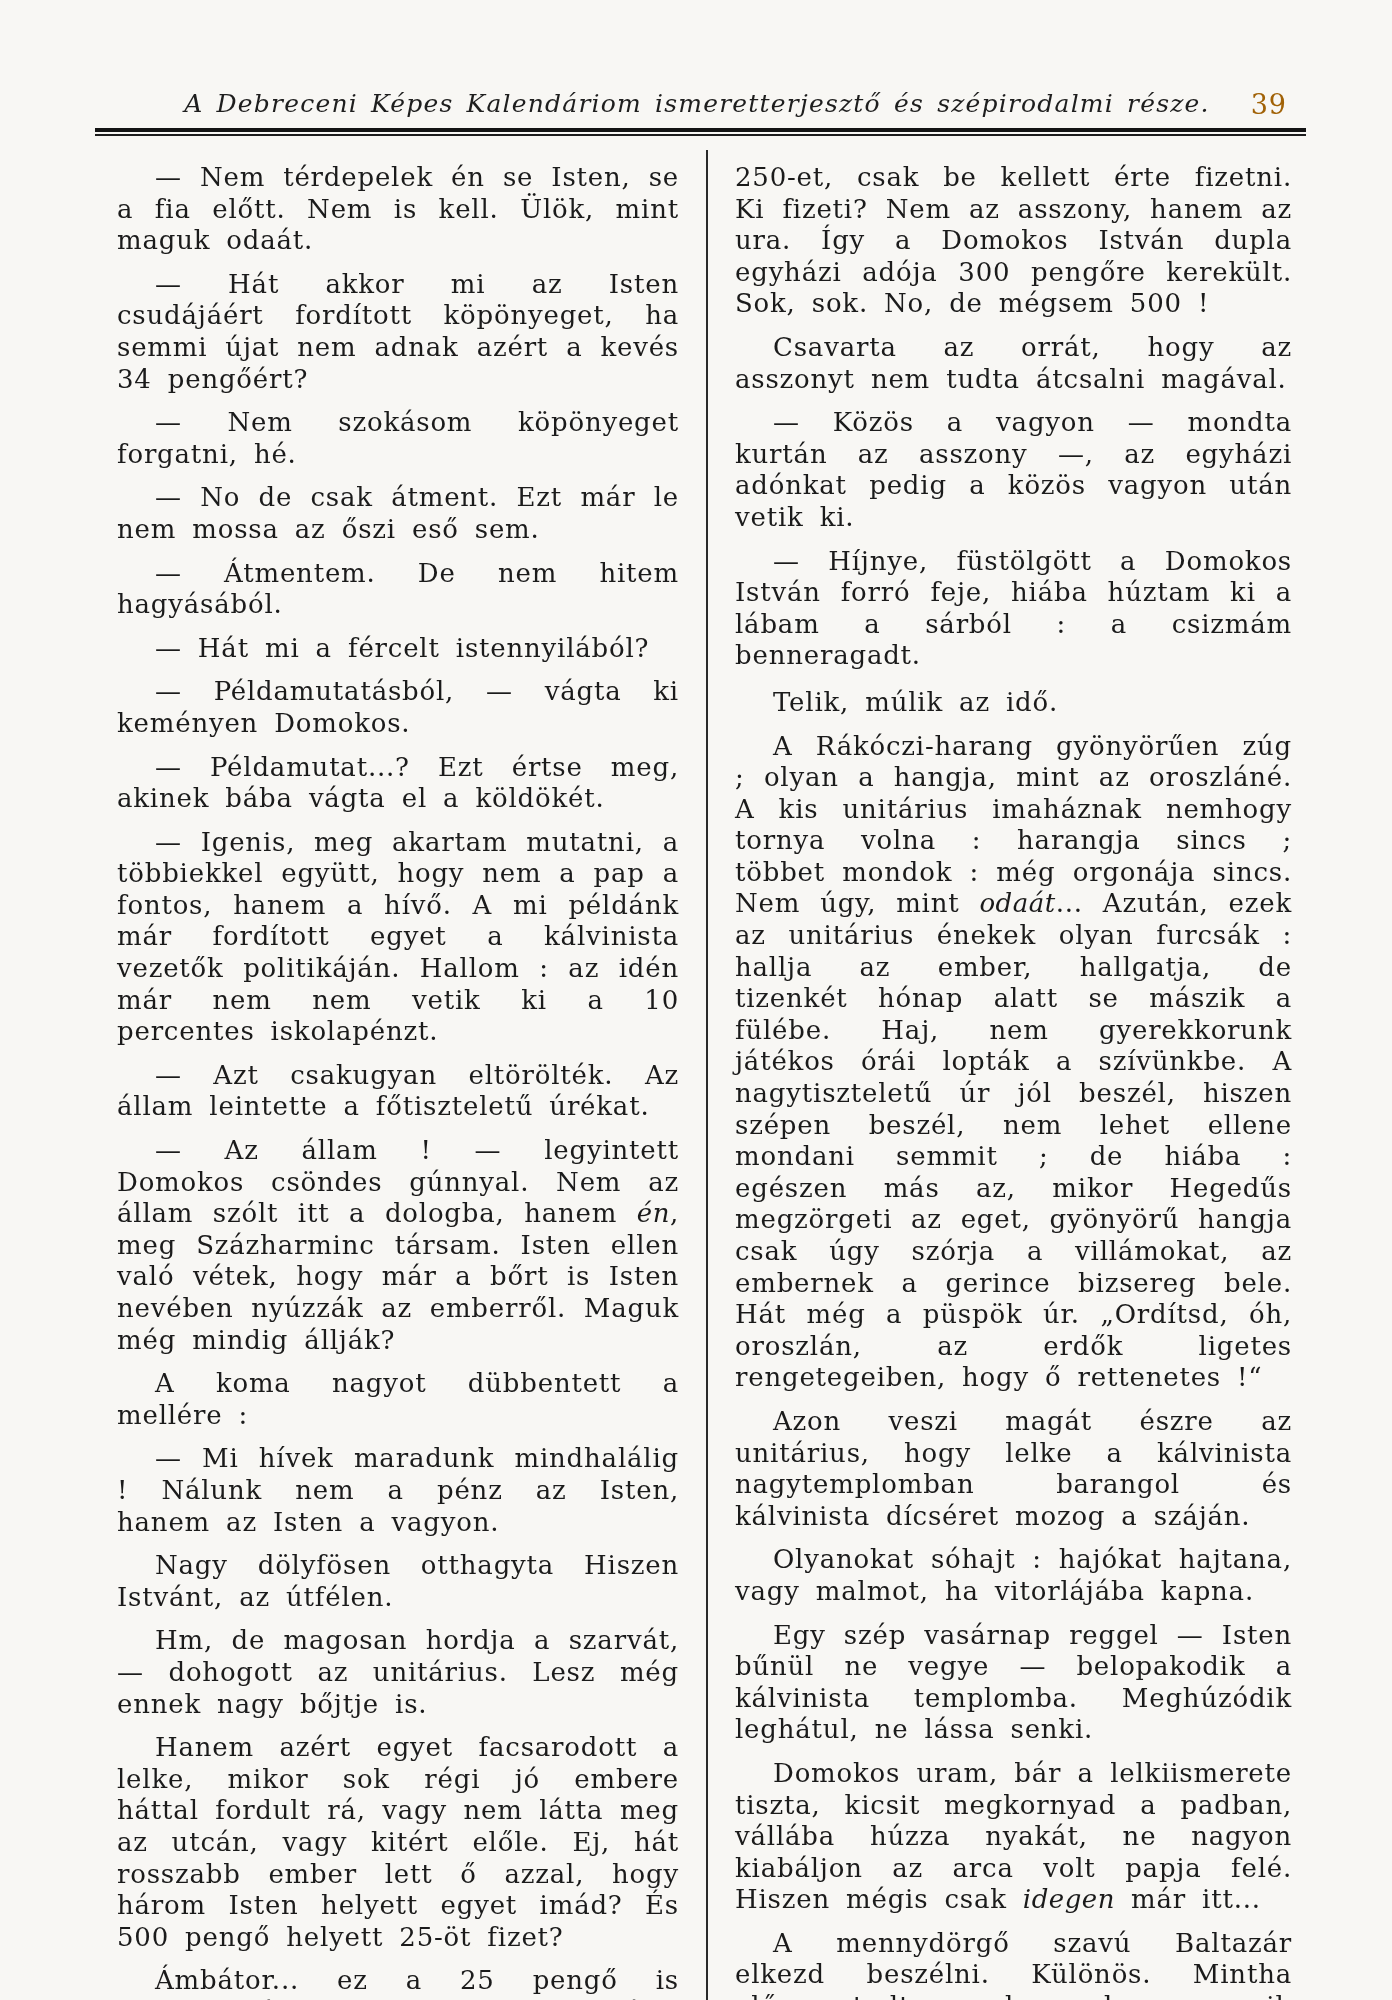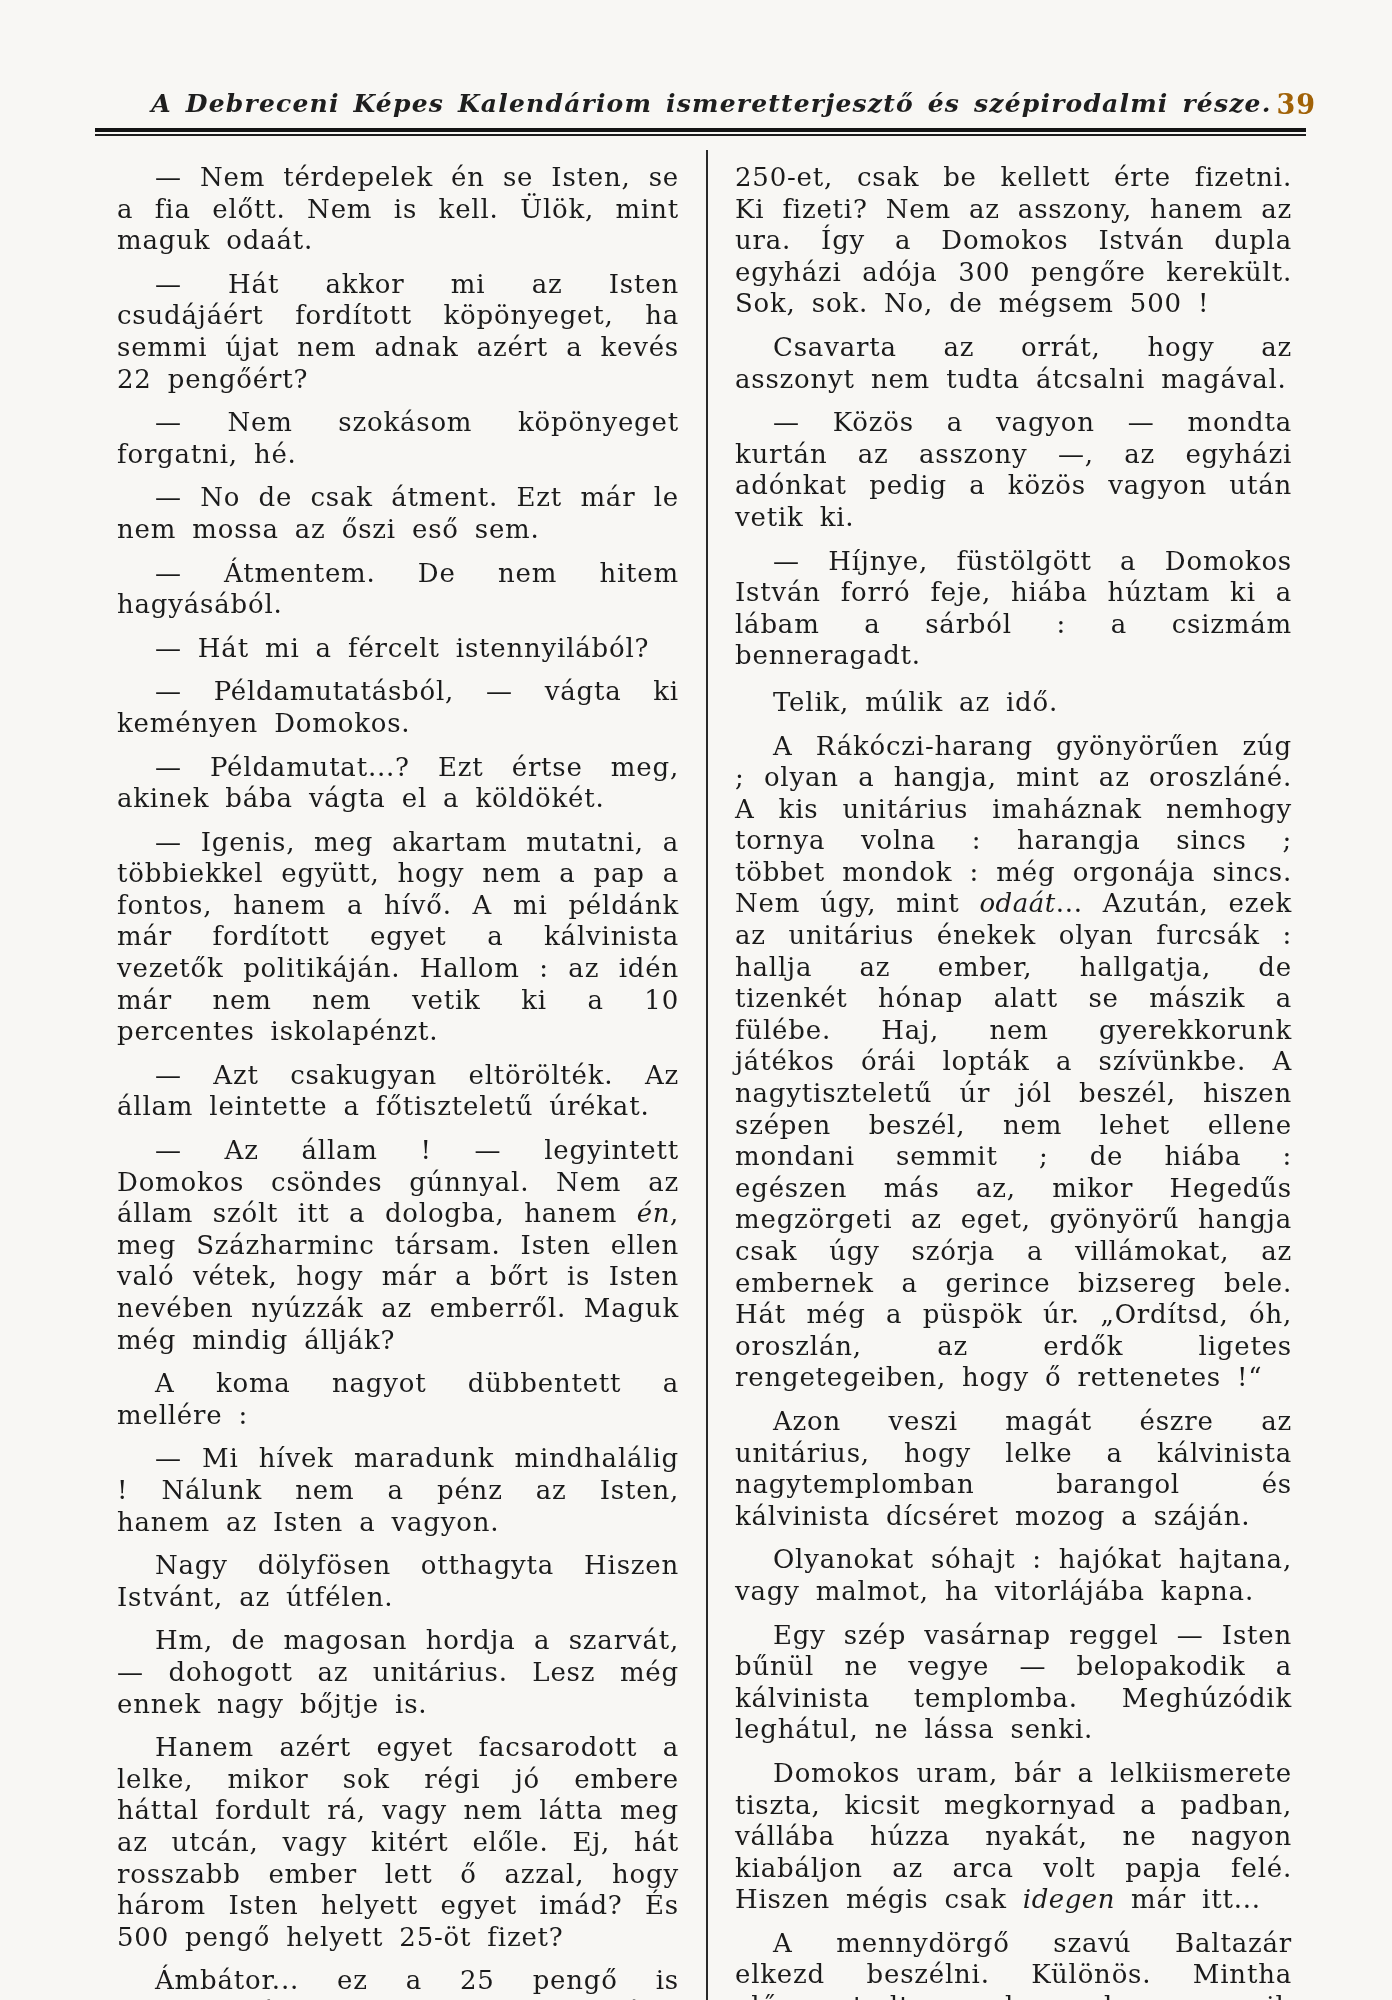--- a/index.html
+++ b/index.html
@@ -6,21 +6,21 @@
   .page{
     position:relative;
     width:1392px;height:2000px;
     margin:0 auto;
     background:#f8f7f4;
     color:#1b1b1b;
     font-family:"DejaVu Serif","Liberation Serif",serif;
     overflow:hidden;
   }
   .running-head{
-    position:absolute;top:88px;left:105px;right:74px;height:34px;font-weight:bold;
+    position:absolute;top:88px;left:105px;right:103px;height:34px;
   }
   .running-head .title{
     display:block;text-align:center;
     font-style:italic;font-size:25px;line-height:32px;
     letter-spacing:1.2px;word-spacing:4px;color:#1e1e1e;
   }
   .running-head .pageno{
     position:absolute;right:2px;top:1px;
     font-size:27px;font-style:normal;letter-spacing:1px;color:#a16207;
   }
@@ -59,21 +59,21 @@
 
   <div class="head-rule">
     <div class="thick"></div>
     <div class="thin"></div>
   </div>
 
   <div class="columns">
 
     <div class="col col-left">
       <p>— Nem térdepelek én se Isten, se a fia előtt. Nem is kell. Ülök, mint maguk odaát.</p>
-      <p>— Hát akkor mi az Isten csudájáért fordított köpönyeget, ha semmi újat nem adnak azért a kevés 22 pengőért?</p>
+      <p>— Hát akkor mi az Isten csudájáért fordított köpönyeget, ha semmi újat nem adnak azért a kevés 34 pengőért?</p>
       <p>— Nem szokásom köpönyeget forgatni, hé.</p>
       <p>— No de csak átment. Ezt már le nem mossa az őszi eső sem.</p>
       <p>— Átmentem. De nem hitem hagyásából.</p>
       <p>— Hát mi a fércelt istennyilából?</p>
       <p>— Példamutatásból, — vágta ki keményen Domokos.</p>
       <p>— Példamutat...? Ezt értse meg, akinek bába vágta el a köldökét.</p>
       <p>— Igenis, meg akartam mutatni, a többiekkel együtt, hogy nem a pap a fontos, hanem a hívő. A mi példánk már fordított egyet a kálvinista vezetők politikáján. Hallom : az idén már nem nem vetik ki a 10 percentes iskolapénzt.</p>
       <p>— Azt csakugyan eltörölték. Az állam leintette a főtiszteletű úrékat.</p>
       <p><span>— Az állam ! — legyintett Domokos csöndes gúnnyal. Nem az állam szólt itt a dologba, hanem </span><em>én</em><span>, meg Százharminc társam. Isten ellen való vétek, hogy már a bőrt is Isten nevében nyúzzák az emberről. Maguk még mindig állják?</span></p>
       <p>A koma nagyot dübbentett a mellére :</p>

